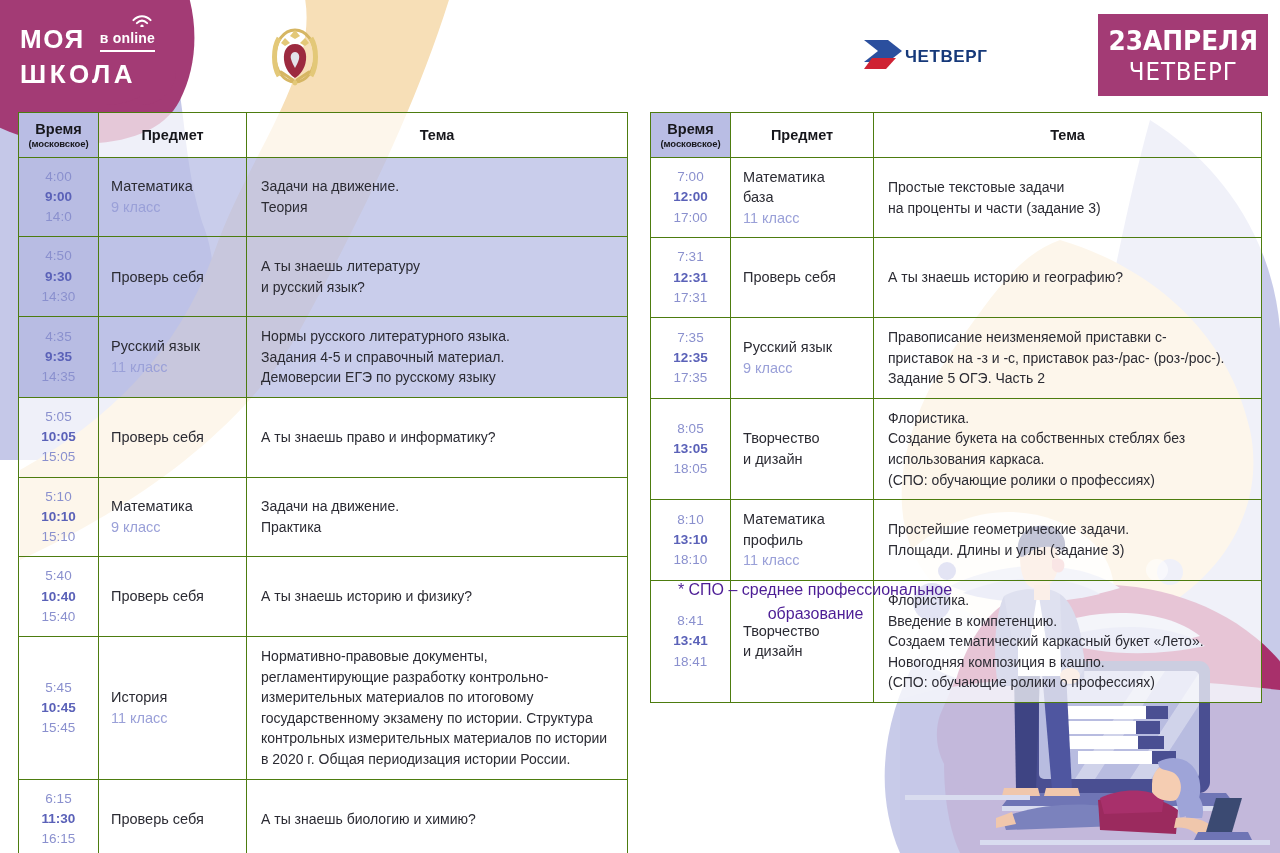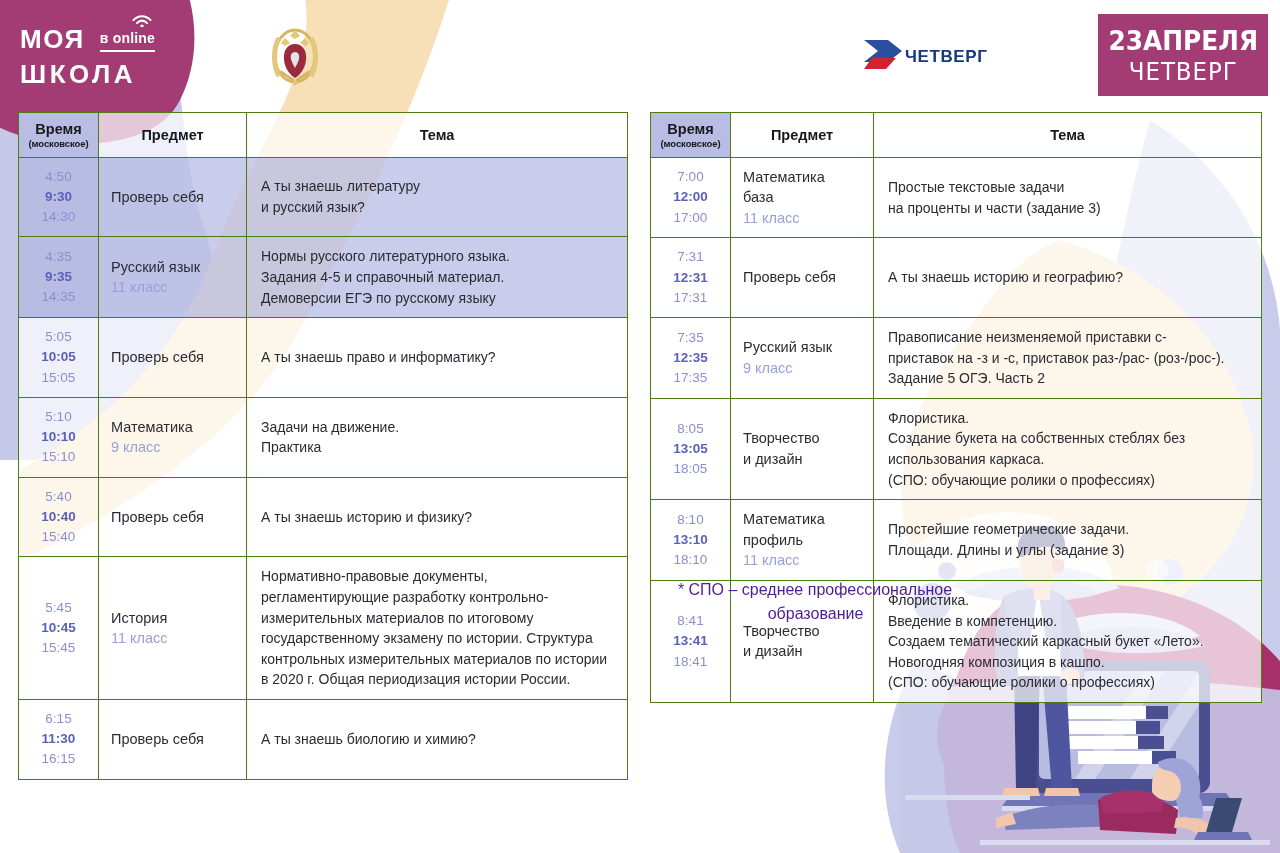--- a/index.html
+++ b/index.html
@@ -282,20 +282,35 @@
             <div class="th-main">Предмет</div>
           </th>
           <th>
             <div class="th-main">Тема</div>
           </th>
         </tr>
       </thead>
       <tbody>
           <tr class="tint">
             <td class="time">
+              <div>4:00</div>
+              <div class="mid">9:00</div>
+              <div>14:0</div>
+            </td>
+            <td class="subj">
+              <div>Математика</div>
+              <div class="grade">9 класс</div>
+            </td>
+            <td class="topic">
+              <div>Задачи на движение.</div>
+              <div>Теория</div>
+            </td>
+          </tr>
+          <tr class="tint">
+            <td class="time">
               <div>4:50</div>
               <div class="mid">9:30</div>
               <div>14:30</div>
             </td>
             <td class="subj">
               <div>Проверь себя</div>
             </td>
             <td class="topic">
               <div>А ты знаешь литературу</div>
               <div>и русский язык?</div>

